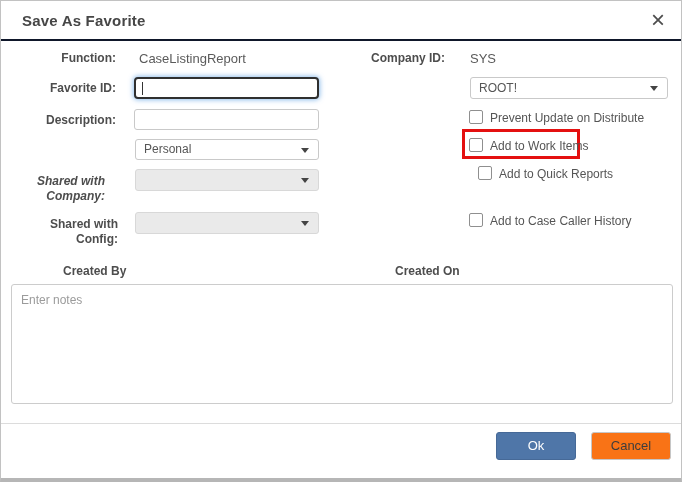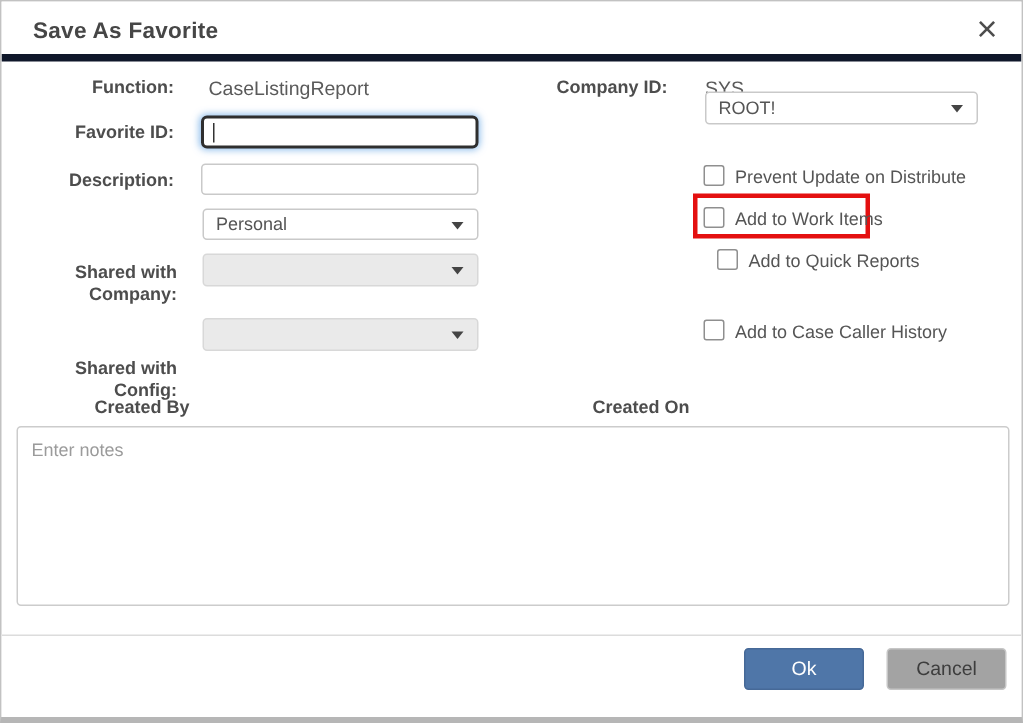--- a/index.html
+++ b/index.html
@@ -11,21 +11,21 @@
     width: 682px; height: 482px;
     background: #fff;
     border: 1px solid #c2c2c2;
     border-bottom: 4px solid #b6b6b6;
     overflow: hidden;
   }
 
   
   .dlg-header {
     position: absolute; top: 0; left: 0; right: 0; height: 40px;
-    border-bottom: 5px solid #0f172a;
+    border-bottom: 2px solid #0f172a;
     background: #fff;
   }
   .dlg-title {
     position: absolute; left: 21px; top: 11px;
     font-size: 15px; font-weight: bold; color: #464646;
     letter-spacing: 0.2px;
   }
   .dlg-close {
     position: absolute; right: 12px; top: 5px;
     font-size: 24px; line-height: 28px; color: #4d4d4d;
@@ -122,21 +122,21 @@
     border-radius: 3px; font-size: 13px; cursor: pointer;
     font-family: "Liberation Sans", sans-serif;
     text-align: center; line-height: 26px;
   }
   .btn-ok {
     left: 495px; background: #4f76a8; color: #fff;
     border: 1px solid #46699７;
     border: 1px solid #466997;
   }
   .btn-cancel {
-    left: 590px; background: #a3a3a3; color: #3d3d3d;
+    left: 590px; background: #f97316; color: #3d3d3d;
     border: 1px solid #c6c6c6;
   }
 </style>
 </head>
 <body>
 
 <div class="dialog">
 
   <div class="dlg-header">
     <span class="dlg-title">Save As Favorite</span>
@@ -151,36 +151,36 @@
   <span class="caret" style="left:141px; top:81px;"></span>
 
   <span class="fld-label" style="left:15px; top:112px;">Description:</span>
   <input class="txt-input" style="left: 133px; top: 108px; width: 185px;" value="">
 
   <div class="select" style="left:134px; top:138px; width:184px;">
     <span>Personal</span>
     <span class="arrow"></span>
   </div>
 
-  <span class="fld-label" style="left:17px; top:173px;">Shared with Company:</span>
+  <span class="fld-label" style="left:4px; top:173px;font-style:italic;">Shared with Company:</span>
   <div class="select disabled" style="left:134px; top:168px; width:184px;">
     <span></span>
     <span class="arrow"></span>
   </div>
 
-  <span class="fld-label" style="left:17px; top:216px;margin-top:21px;">Shared with Config:</span>
+  <span class="fld-label" style="left:17px; top:216px;">Shared with Config:</span>
   <div class="select disabled" style="left:134px; top:211px; width:184px;">
     <span></span>
     <span class="arrow"></span>
   </div>
 
   <span class="fld-label" style="left:344px; top:50px;">Company ID:</span>
   <span class="fld-value" style="left:469px; top:50px;">SYS</span>
 
-  <div class="select" style="left:469px; top:60px; width:182px; height:22px;">
+  <div class="select" style="left:469px; top:76px; width:198px; height:22px;">
     <span style="line-height:20px;">ROOT!</span>
     <span class="arrow"></span>
   </div>
 
   <div class="check-row" style="left:468px; top:109px; width:185px;text-align:center;">
     <span class="cb-box"></span>
     <span class="cb-label">Prevent Update on Distribute</span>
   </div>
 
   <div class="red-highlight"></div>

